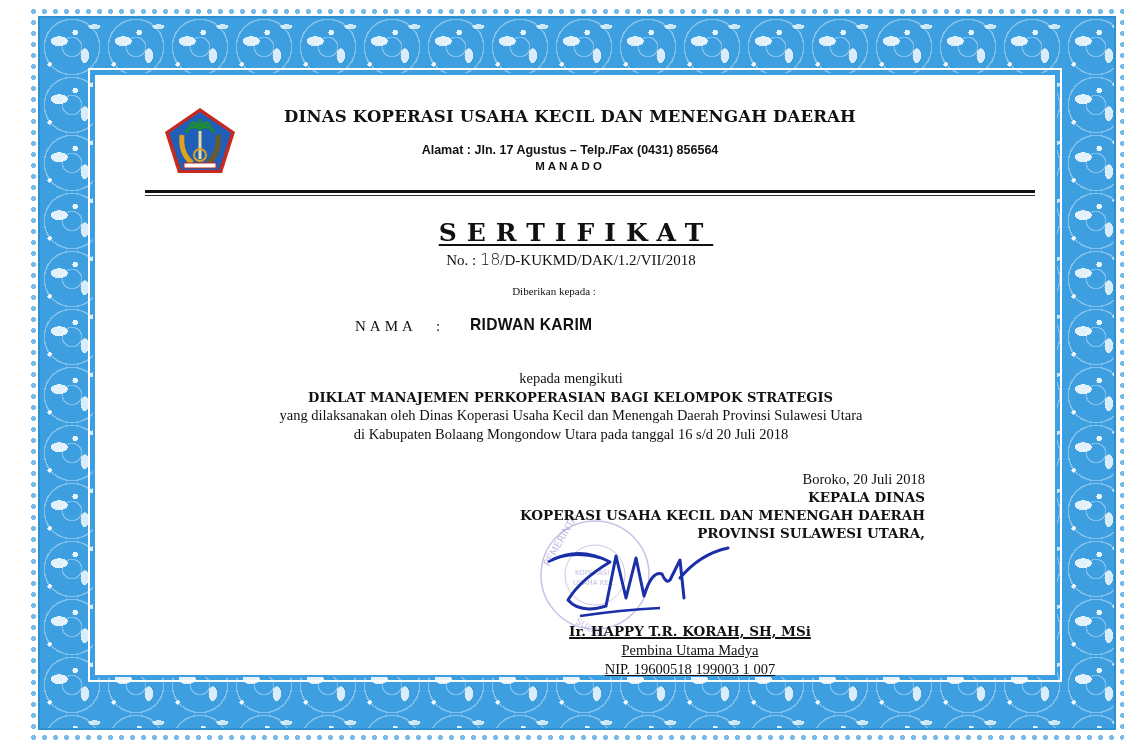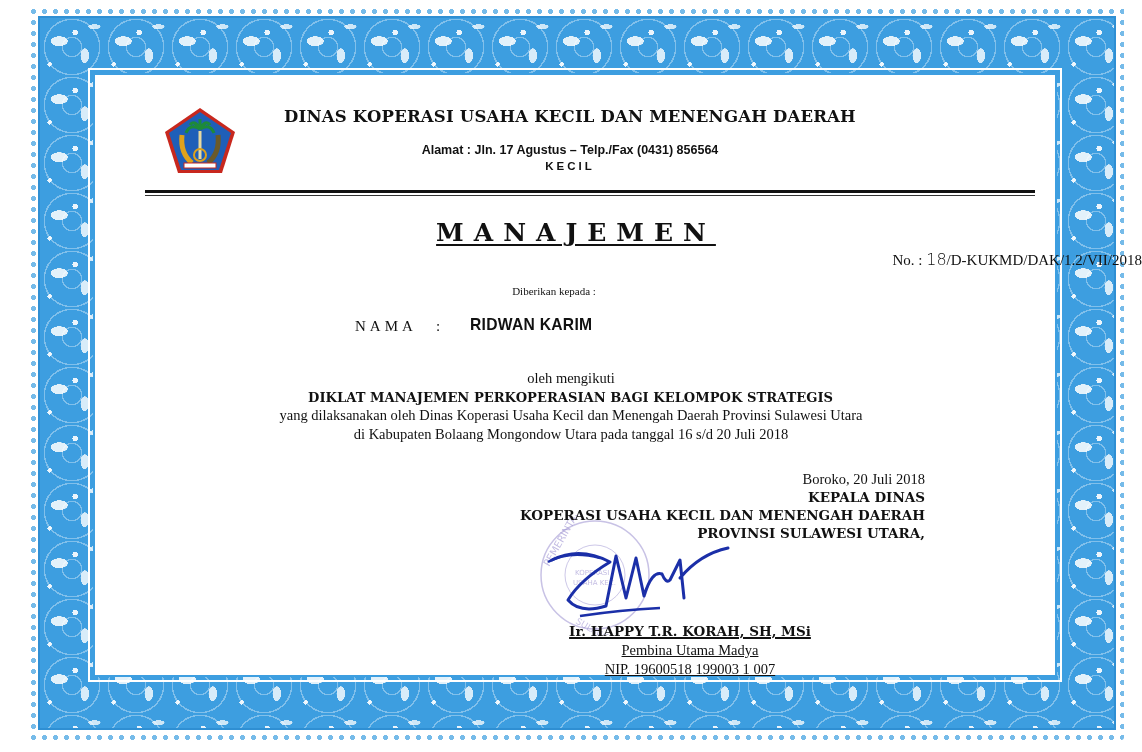--- a/index.html
+++ b/index.html
@@ -49,21 +49,21 @@
     .head .l2 { font-family: "DejaVu Serif", serif; font-weight: bold; font-size: 16.5px; letter-spacing: .2px; line-height: 20px; }
     .head .l3 { font-family: "Liberation Sans", sans-serif; font-weight: bold; font-size: 12.5px; line-height: 17px; margin-top: 15px; }
     .head .l4 { font-family: "Liberation Sans", sans-serif; font-weight: bold; font-size: 11.5px; letter-spacing: 3px; line-height: 15px; }
     .rule-thick { position: absolute; left: 145px; top: 190px; width: 890px; height: 3px; background: #111; }
     .rule-thin  { position: absolute; left: 145px; top: 195px; width: 890px; height: 1px; background: #333; }
 
     
     .title { position: absolute; left: 0; width: 1142px; top: 218px; text-align: center; }
     .title span { font-family: "DejaVu Serif", serif; font-weight: bold; font-size: 25px; letter-spacing: 10px;
                   text-decoration: underline; text-decoration-thickness: 2px; text-underline-offset: 3px; padding-left: 10px; }
-    .number { position: absolute; left: 0; width: 1142px; top: 250px; text-align: right;
+    .number { position: absolute; left: 0; width: 1142px; top: 250px; text-align: center;
               font-family: "Liberation Serif", serif; font-size: 15px; }
     .number .hand { font-family: "DejaVu Sans", sans-serif; font-size: 16px; font-weight: 300; }
 
     .given { position: absolute; left: 0; width: 1108px; top: 285px; text-align: center; font-family: Liberation Serif, serif; font-size: 11px; }
     .name-label { position: absolute; left: 355px; top: 318px; font-family: "Liberation Serif", serif; font-size: 15px; letter-spacing: 4px; }
     .name-colon { position: absolute; left: 436px; top: 318px; font-family: "Liberation Serif", serif; font-size: 15px; }
     .name-value { position: absolute; left: 470px; top: 315px; font-family: "Liberation Sans", sans-serif; font-weight: bold;
                   font-size: 17px; transform: scaleX(.92); transform-origin: left; letter-spacing: .3px; }
 
     
@@ -95,40 +95,40 @@
     <path d="M56 30 Q58 48 46 58" stroke="#6b5a2a" stroke-width="5" fill="none"></path>
     <rect x="36.5" y="26" width="3" height="28" fill="#e8d9a0"></rect>
     <path d="M38 24 Q28 18 24 28 M38 24 Q48 18 52 28 M38 24 Q32 14 28 20 M38 24 Q44 14 48 20 M38 24 L38 14" stroke="#1d8a3a" stroke-width="3" fill="none"></path>
     <circle cx="38" cy="50" r="6" fill="none" stroke="#e0a21a" stroke-width="2"></circle>
     <rect x="22" y="58" width="32" height="5" fill="#ffffff" stroke="#c8281e" stroke-width="1"></rect>
   </svg>
 </div>
 <div class="head">
   <div class="l2">DINAS KOPERASI USAHA KECIL DAN MENENGAH DAERAH</div>
   <div class="l3">Alamat : Jln. 17 Agustus – Telp./Fax (0431) 856564</div>
-  <div class="l4">KECIL</div>
+  <div class="l4">MANADO</div>
 </div>
 <div class="rule-thick"></div>
 <div class="rule-thin"></div>
 
 <div class="title">
-  <span>MANAJEMEN</span>
+  <span>SERTIFIKAT</span>
 </div>
 <div class="number">
   <span>No. :</span>
   <span class="hand">18</span><span>/D-KUKMD/DAK/1.2/VII/2018</span>
 </div>
 
 <div class="given">Diberikan kepada :</div>
 <div class="name-label">NAMA</div>
 <div class="name-colon">:</div>
 <div class="name-value">RIDWAN KARIM</div>
 
 <div class="body">
-  <div>oleh mengikuti</div>
+  <div>kepada mengikuti</div>
   <div><span class="course">DIKLAT MANAJEMEN PERKOPERASIAN BAGI KELOMPOK STRATEGIS</span></div>
   <div>yang dilaksanakan oleh Dinas Koperasi Usaha Kecil dan Menengah Daerah Provinsi Sulawesi Utara</div>
   <div>di Kabupaten Bolaang Mongondow Utara pada tanggal 16 s/d 20 Juli 2018</div>
 </div>
 
 <div class="stamp">
   <svg width="120" height="120" viewBox="0 0 120 120">
     <circle cx="60" cy="60" r="54" fill="none" stroke="#9a8fd0" stroke-width="1.5" opacity=".55"></circle>
     <circle cx="60" cy="60" r="30" fill="none" stroke="#9a8fd0" stroke-width="1" opacity=".5"></circle>
     <text x="14" y="52" font-size="10" fill="#9a8fd0" opacity=".6" font-family="DejaVu Sans, sans-serif" transform="rotate(-60 14 52)">PEMERINTAH</text>

